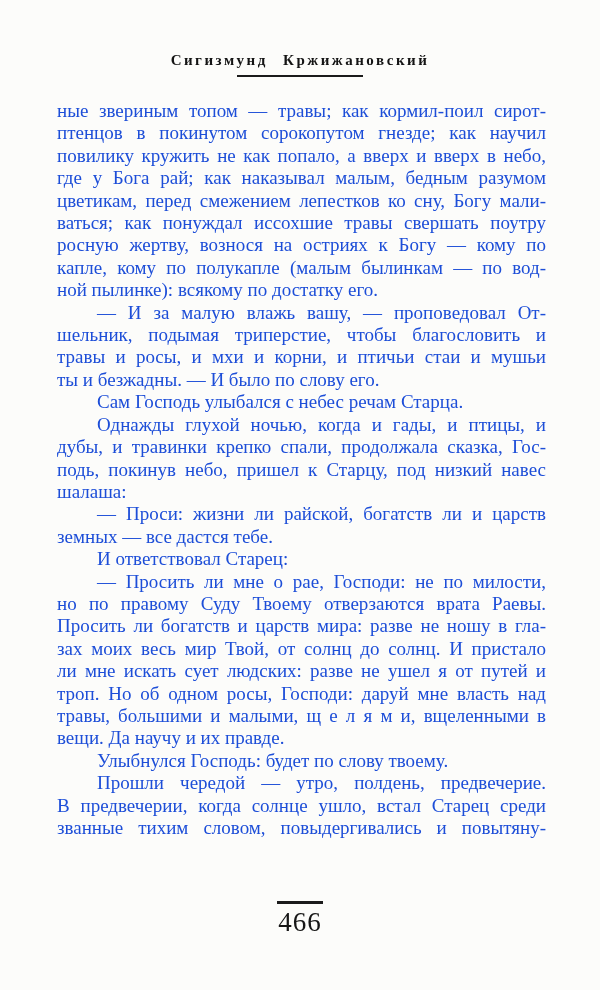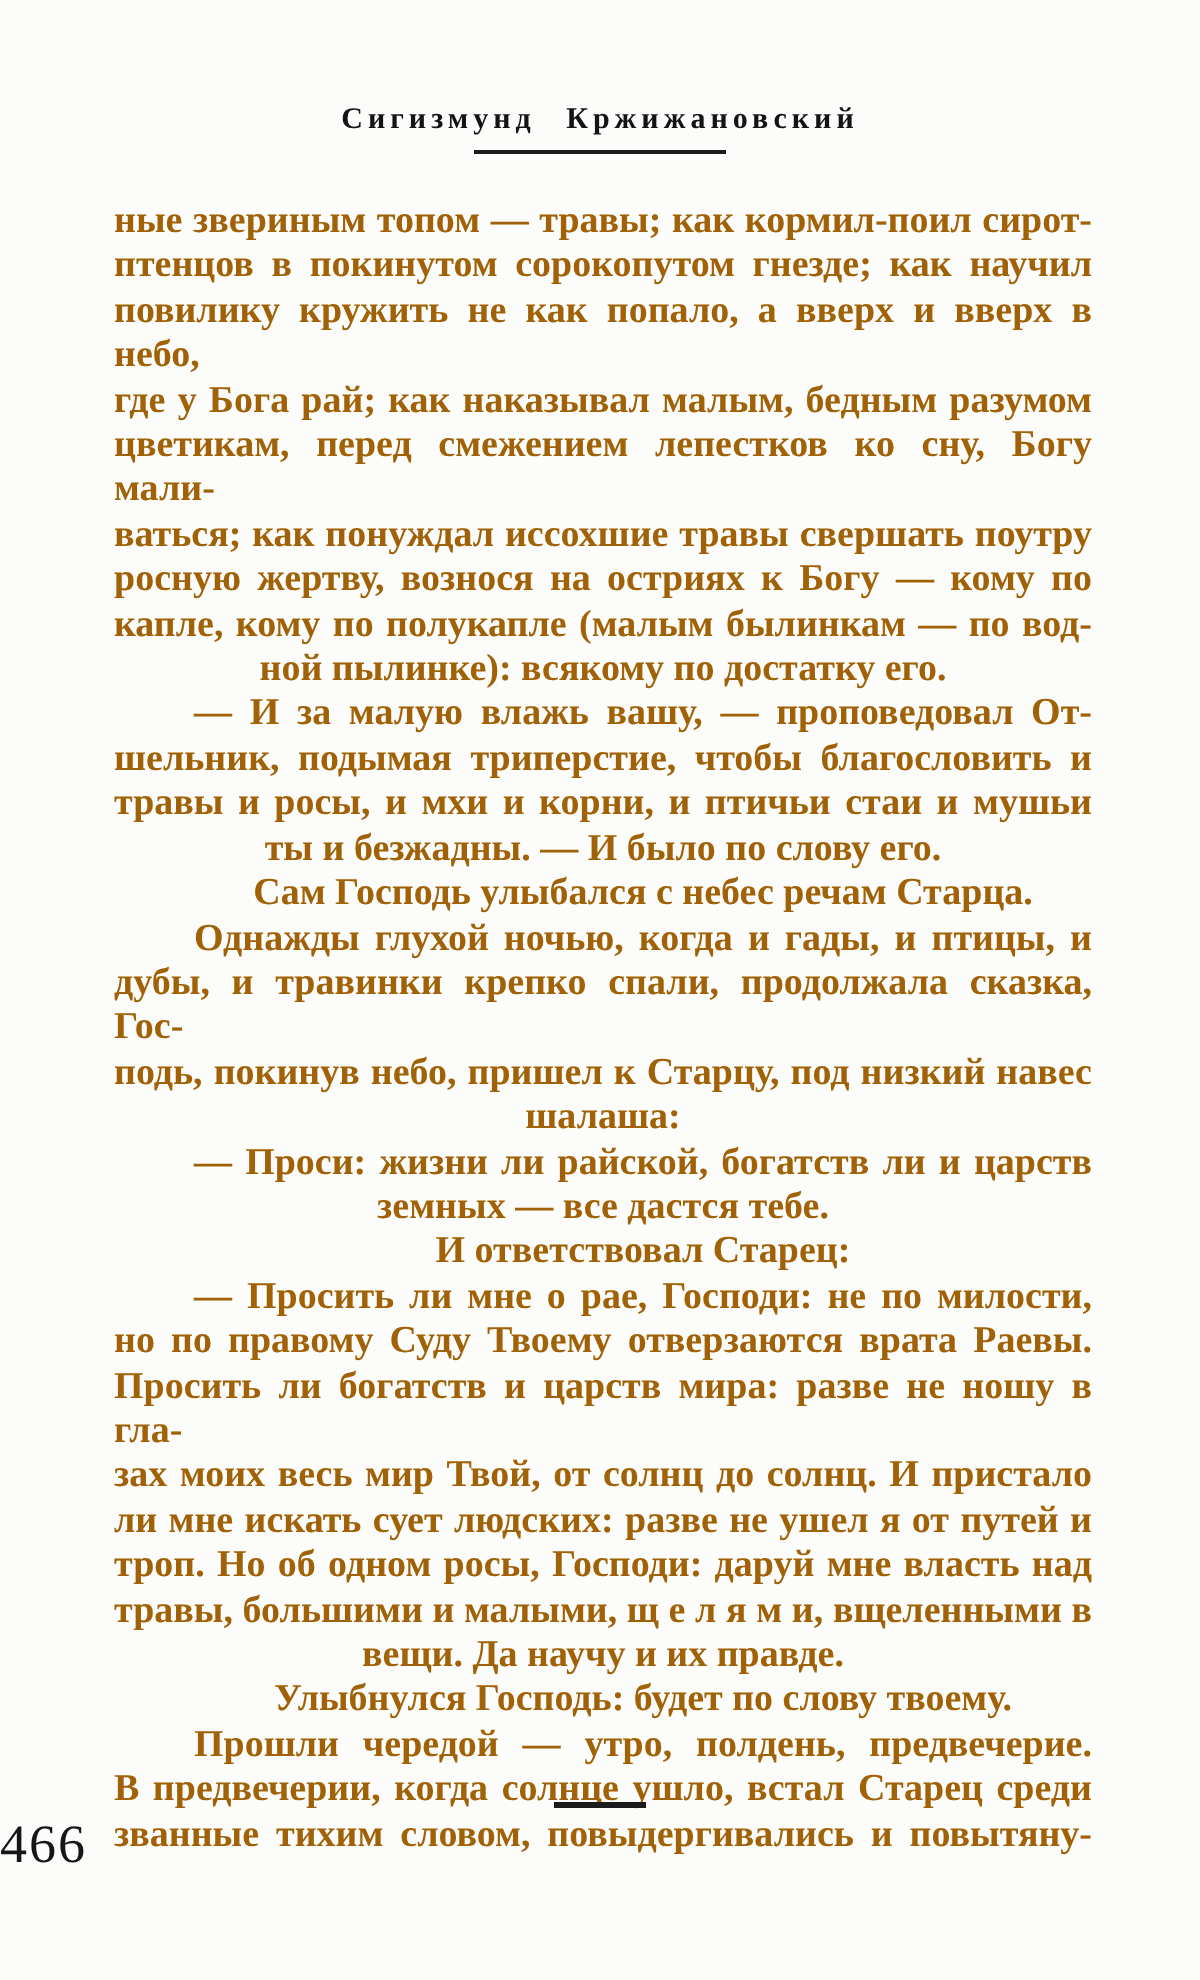--- a/index.html
+++ b/index.html
@@ -32,40 +32,39 @@
     width: 126px;
     height: 2px;
     background: #1b1b1b;
     margin: 5px auto 0 auto;
   }
   .body-text {
     width: 489px;
     margin: 23px 0 0 57px;
     font-size: 19px;
     line-height: 22.4px;
-    color: #a16207;
-    font-weight: bold;
+    color: #1d4ed8;
   }
   .line {
-    text-align: center;
+    text-align: left;
     white-space: normal;
   }
   .line.just {
     text-align: justify;
     text-align-last: justify;
   }
   .line.indent {
     text-indent: 40px;
   }
   .footer {
     position: absolute;
     left: 0;
     right: 0;
     top: 901px;
-    text-align: left;
+    text-align: center;
   }
   .foot-rule {
     width: 46px;
     height: 2.5px;
     background: #1b1b1b;
     margin: 0 auto;
   }
   .page-number {
     margin-top: 3px;
     font-size: 27px;

